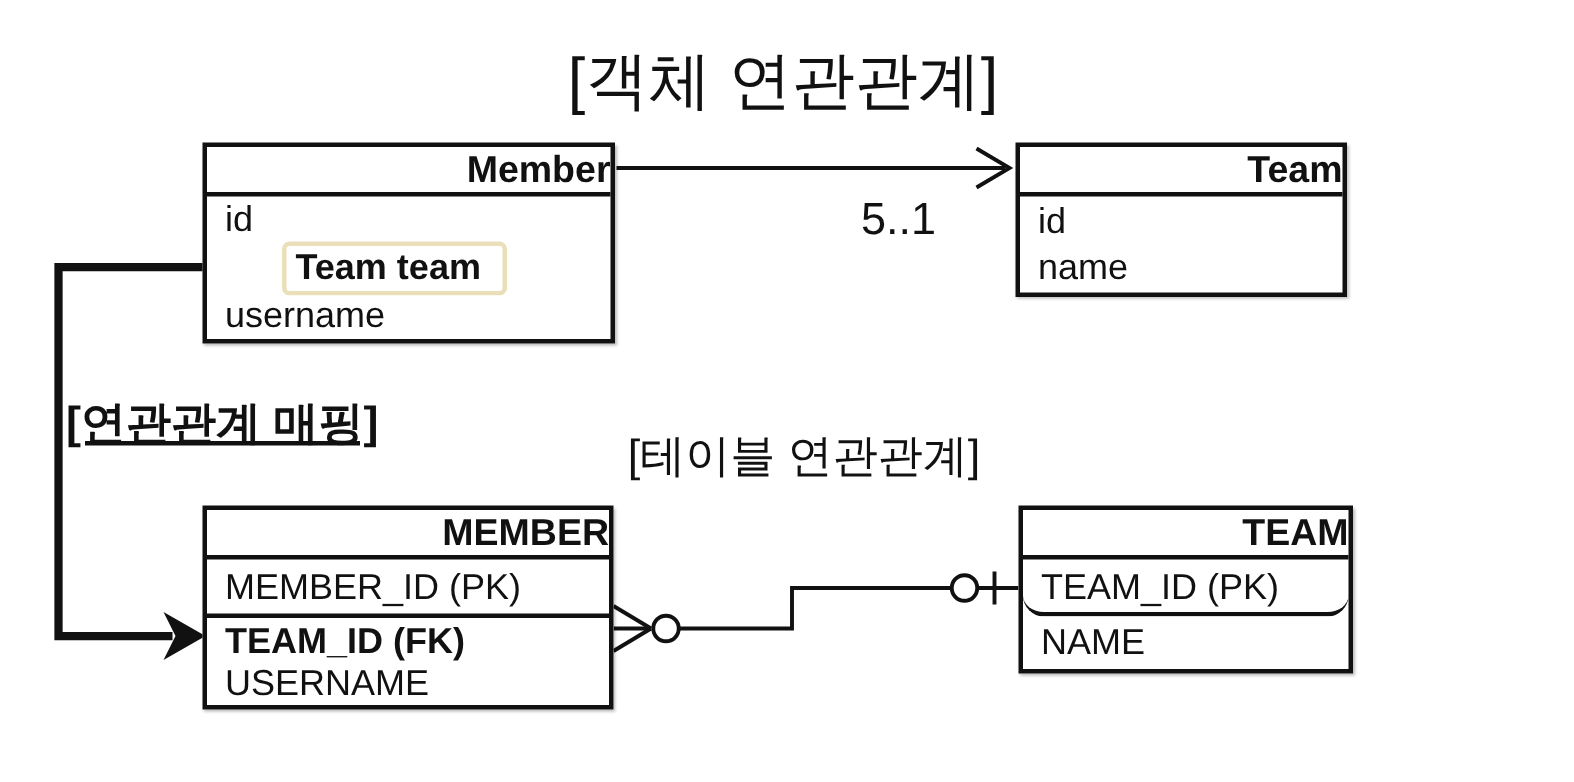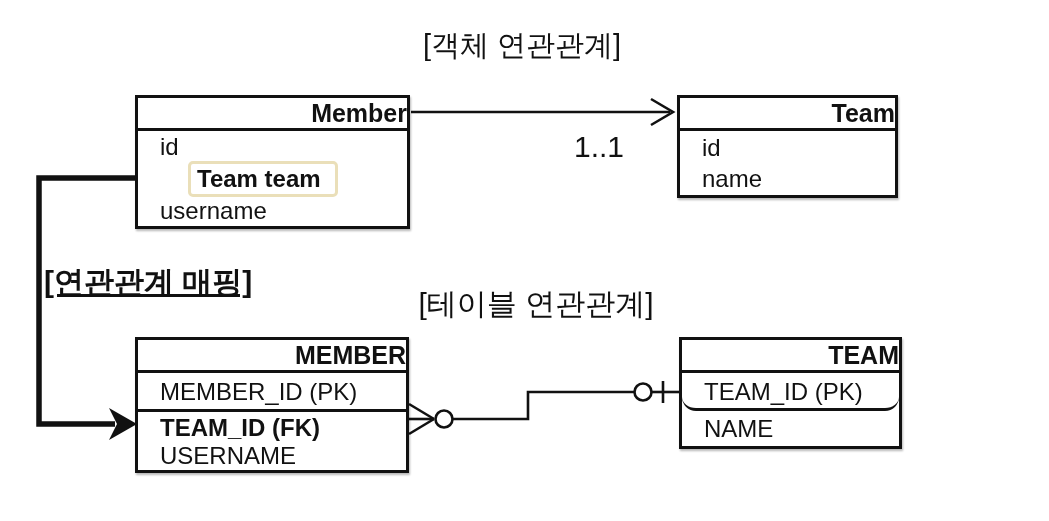--- a/index.html
+++ b/index.html
@@ -32,21 +32,21 @@
     font-weight: bold;
     font-size: 25px;
     text-align: right;
     border-bottom: 3px solid #111111;
     line-height: 30px;
     height: 30px;
     overflow: hidden;
   }
   .row {
     font-size: 24px;
-    padding-left: 22px;
+    padding-left: 12px;
     white-space: nowrap;
     overflow: hidden;
     box-sizing: border-box;
   }
   .row.sep { border-bottom: 3px solid #111111; }
   .row.bold { font-weight: bold; }
 
   
   #member-class .r1 { height: 29px; line-height: 31px; }
   #member-class .r2 { height: 37px; line-height: 37px; padding-left: 2px; margin-left: 48px; }
@@ -112,27 +112,27 @@
       </g>
       <path d="M452.5,419 L528,419 L528,392 L634,392"></path>
       <g>
         <circle cx="643" cy="392" r="8.5" fill="#ffffff"></circle>
         <line x1="651.5" y1="392" x2="679" y2="392"></line>
         <line x1="663" y1="381" x2="663" y2="403"></line>
       </g>
     </g>
   </svg>
 
-  <div class="title" style="left:362px; top:26px; width:320px; font-size:29px;">[객체 연관관계]</div>
+  <div class="title" style="left:362px; top:26px; width:320px; font-size:42px;">[객체 연관관계]</div>
 
   <div class="title bold" style="left:44px; top:262px; text-align:left;">[연관관계 매핑]</div>
 
   <div class="title" style="left:396px; top:284px; width:280px;">[테이블 연관관계]</div>
 
-  <div class="mult" style="left:556px; top:130px; width:86px;">1..1</div>
+  <div class="mult" style="left:556px; top:130px; width:86px;">5..1</div>
 
   <div class="box" id="member-class" style="left:135px; top:95px; width:275px; height:134px;">
     <div class="box-header">Member</div>
     <div class="row r1">id</div>
     <div class="row r2">
       <span class="hl">Team team</span>
     </div>
     <div class="row r3">username</div>
   </div>
 

